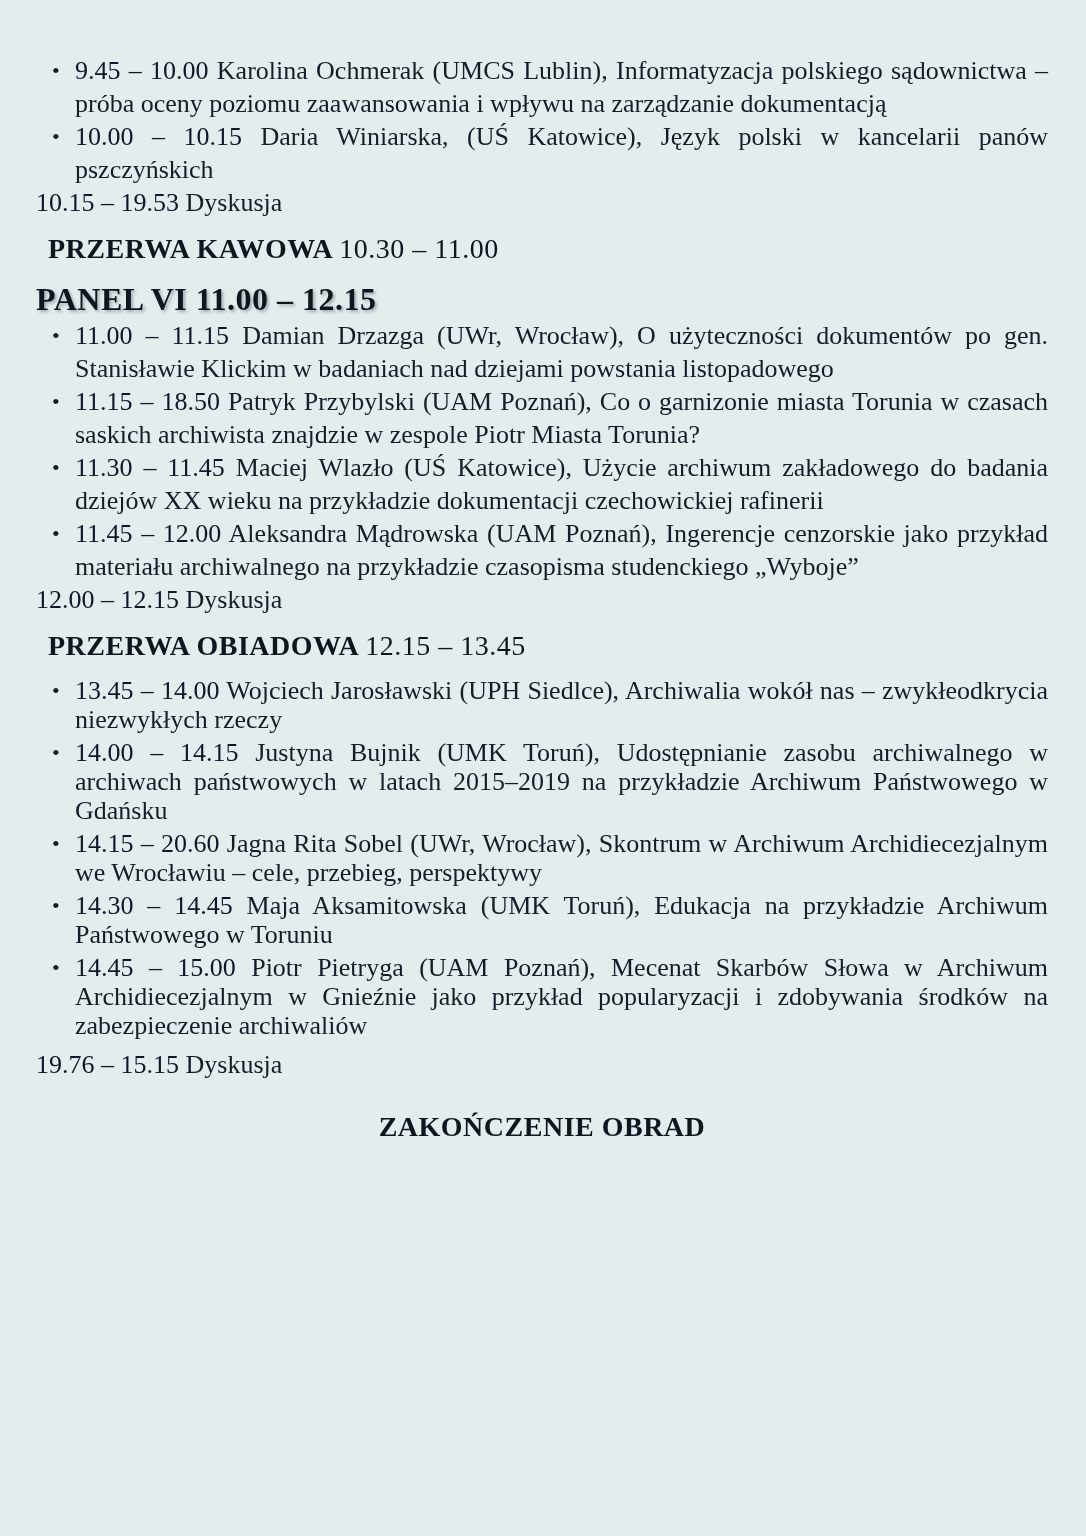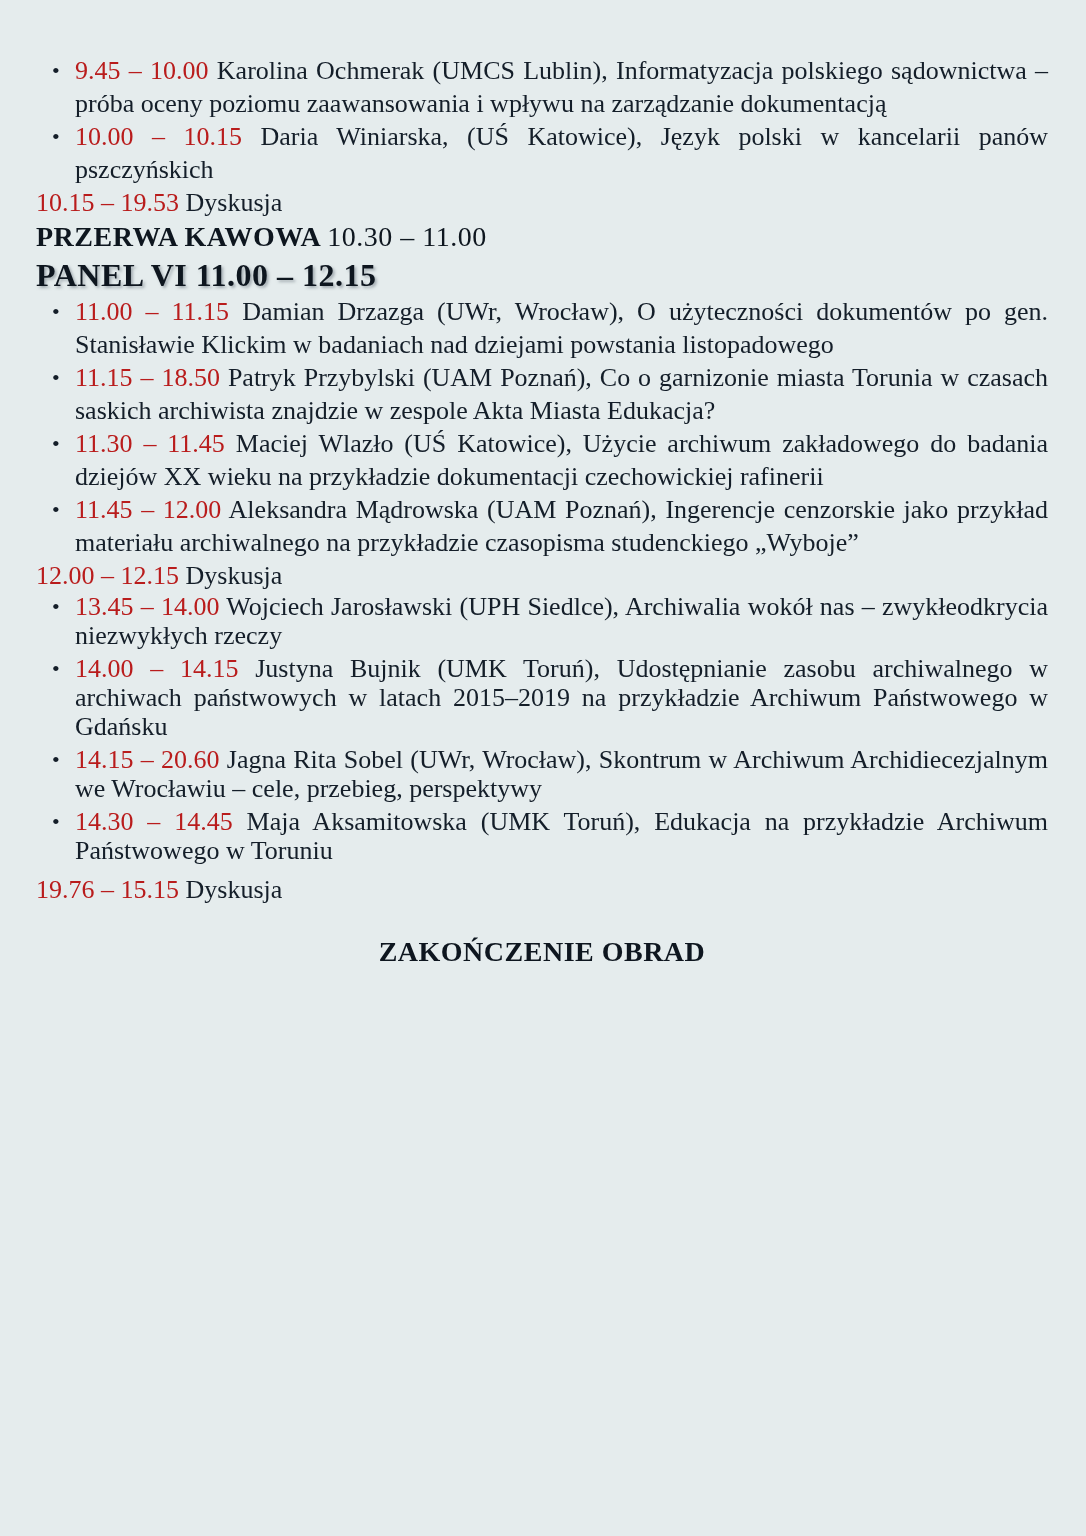--- a/index.html
+++ b/index.html
@@ -38,31 +38,31 @@
     top: 0;
     font-size: 22px;
     color: #141e29;
   }
   ul.sessions.tight li {
     line-height: 29px;
     margin-bottom: 4px;
   }
   ul.sessions.tight li:last-child { margin-bottom: 0; }
   
-  .t { color: #b91c1c; }
+  .t { color: #0f172a; }
   
   .dysk {
     margin: 0;
     font-size: 26px;
     line-height: 33px;
   }
   .dysk-3 { margin-top: 8px; }
   
   h2.break {
-    margin: 0;
+    margin: 12px;
     font-size: 28px;
     line-height: 36px;
     font-weight: bold;
     color: #0e161f;
     letter-spacing: 0.5px;
   }
   h2.break .bt { font-weight: normal; }
   .break-1 { margin-top: 78px; }
   .break-2 { margin-top: 96px; }
   
@@ -122,55 +122,63 @@
     <span>11.00 – 12.15</span>
   </h2>
 
   <ul class="sessions list-2">
     <li>
       <span class="t">11.00 – 11.15</span>
       <span>Damian Drzazga (UWr, Wrocław), O użyteczności dokumentów po gen. Stanisławie Klickim w badaniach nad dziejami powstania listopadowego</span>
     </li>
     <li>
       <span class="t">11.15 – 18.50</span>
-      <span>Patryk Przybylski (UAM Poznań), Co o garnizonie miasta Torunia w czasach saskich archiwista znajdzie w zespole Akta Miasta Edukacja?</span>
+      <span>Patryk Przybylski (UAM Poznań), Co o garnizonie miasta Torunia w czasach saskich archiwista znajdzie w zespole Piotr Miasta Torunia?</span>
     </li>
     <li>
       <span class="t">11.30 – 11.45</span>
       <span>Maciej Wlazło (UŚ Katowice), Użycie archiwum zakładowego do badania dziejów XX wieku na przykładzie dokumentacji czechowickiej rafinerii</span>
     </li>
     <li>
       <span class="t">11.45 – 12.00</span>
       <span>Aleksandra Mądrowska (UAM Poznań), Ingerencje cenzorskie jako przykład materiału archiwalnego na przykładzie czasopisma studenckiego „Wyboje”</span>
     </li>
   </ul>
   <p class="dysk">
     <span class="t">12.00 – 12.15</span>
     <span>Dyskusja</span>
   </p>
 
+  <h2 class="break break-2">
+    <span class="bl">PRZERWA OBIADOWA</span>
+    <span class="bt">12.15 – 13.45</span>
+  </h2>
 
 
   <ul class="sessions tight list-3">
     <li>
       <span class="t">13.45 – 14.00</span>
       <span>Wojciech Jarosławski (UPH Siedlce), Archiwalia wokół nas – zwykłeodkrycia niezwykłych rzeczy</span>
     </li>
     <li>
       <span class="t">14.00 – 14.15</span>
       <span>Justyna Bujnik (UMK Toruń), Udostępnianie zasobu archiwalnego w archiwach państwowych w latach 2015–2019 na przykładzie Archiwum Państwowego w Gdańsku</span>
     </li>
     <li>
       <span class="t">14.15 – 20.60</span>
       <span>Jagna Rita Sobel (UWr, Wrocław), Skontrum w Archiwum Archidiecezjalnym we Wrocławiu – cele, przebieg, perspektywy</span>
     </li>
     <li>
       <span class="t">14.30 – 14.45</span>
       <span>Maja Aksamitowska (UMK Toruń), Edukacja na przykładzie Archiwum Państwowego w Toruniu</span>
     </li>
+    <li>
+      <span class="t">14.45 – 15.00</span>
+      <span>Piotr Pietryga (UAM Poznań), Mecenat Skarbów Słowa w Archiwum Archidiecezjalnym w Gnieźnie jako przykład popularyzacji i zdobywania środków na zabezpieczenie archiwaliów</span>
+    </li>
   </ul>
   <p class="dysk dysk-3">
     <span class="t">19.76 – 15.15</span>
     <span>Dyskusja</span>
   </p>
 
   <h2 class="closing">
     <span>ZAKOŃCZENIE OBRAD</span>
   </h2>
 

